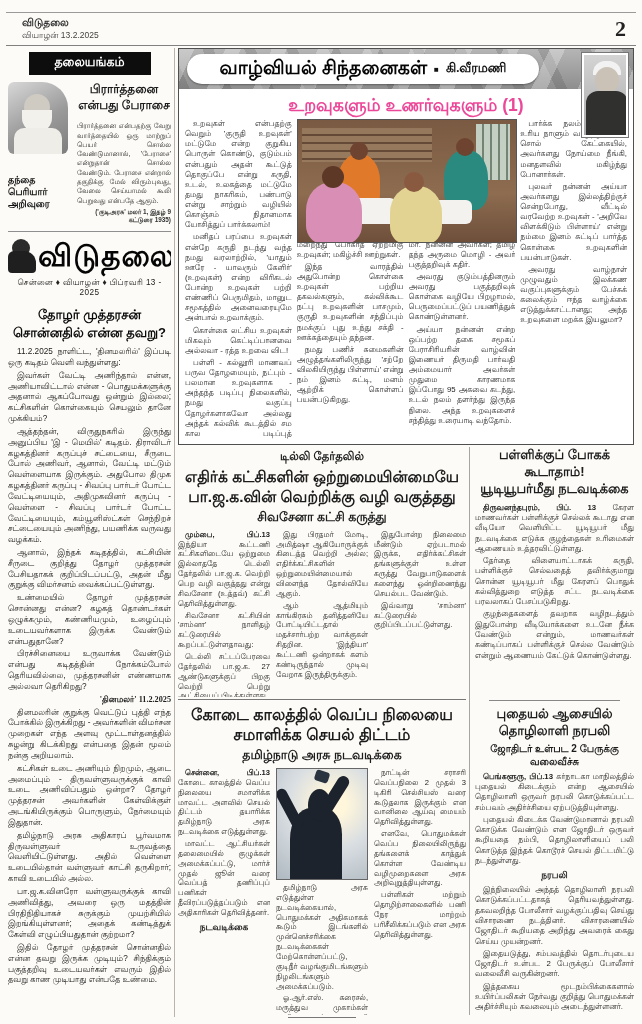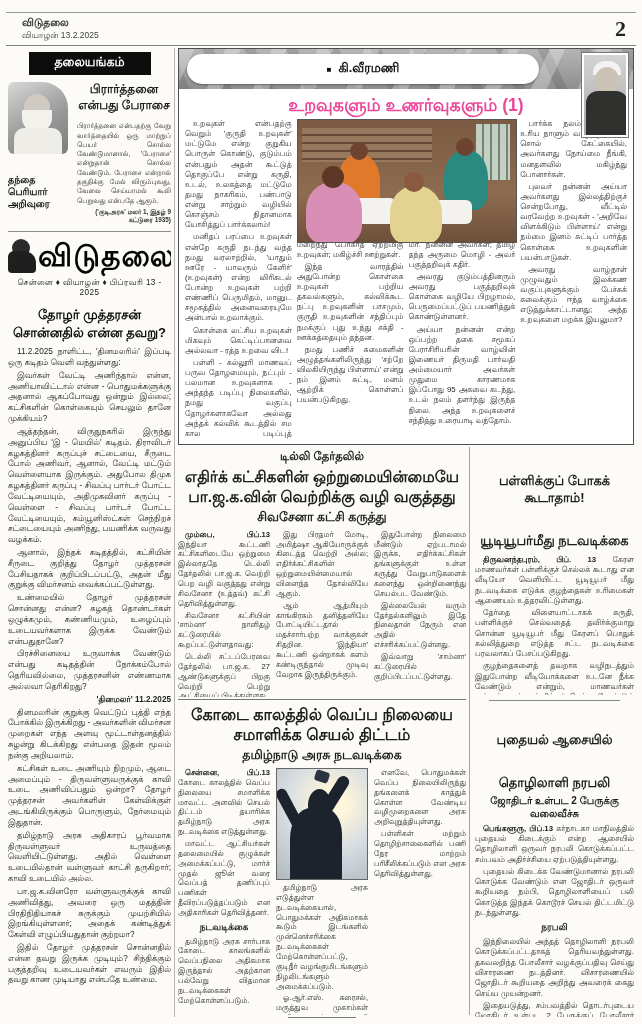--- a/index.html
+++ b/index.html
@@ -32,34 +32,34 @@
   .ed-div { border-top:1px solid #8f8f8f; margin:7px 0 5px; }
   .masthead { display:flex; align-items:center; }
   .mlogo { width:30px; height:38px; flex:0 0 30px; position:relative; }
   .mlogo .blob1{ position:absolute; left:4px; top:2px; width:18px; height:18px; border-radius:50%; background:#2b2b2b;}
   .mlogo .blob2{ position:absolute; left:0; top:14px; width:28px; height:22px; border-radius:6px 12px 4px 4px; background:#1f1f1f;}
   .mast-title { flex:1; text-align:center; font-size:30px; font-weight:bold; letter-spacing:1px; color:#050505; line-height:1.05; }
   .mast-date { text-align:center; font-size:8.2px; letter-spacing:.4px; margin-top:3px; color:#222; }
   .ed-headline { text-align:center; font-weight:bold; font-size:13px; line-height:1.35; margin:9px 4px 6px; color:#0a0a0a; }
   .ed-body { flex:1; overflow:hidden; font-size:8.2px; line-height:1.32; text-align:justify; color:#1d1d1d; }
   .ed-body p { margin:0 0 2px; text-indent:9px; }
-  .ed-src { text-align:right; font-weight:bold; font-size:8.2px; margin:1px 0 2px; }
+  .ed-src { text-align:right; font-weight:bold; font-size:8.2px; margin:1px 0 2px;font-family:Liberation Serif, serif; }
   
   .feature { position:absolute; left:178px; top:48px; width:456px; height:397px; border:1px solid #4f4f4f; background:#fff; overflow:hidden; }
   .banner { position:relative; height:40px;
      background: linear-gradient(#b5b5b5,#8e8e8e);
   }
   .banner::before { content:""; position:absolute; inset:0;
      background: repeating-linear-gradient(115deg, rgba(255,255,255,.28) 0 14px, rgba(255,255,255,0) 14px 42px),
                  repeating-linear-gradient(65deg, rgba(60,60,60,.18) 0 10px, rgba(60,60,60,0) 10px 38px); }
   .pill { position:absolute; left:8px; top:5px; height:30px; width:352px; background:#fff; border-radius:16px;
      display:flex; align-items:center; justify-content:center; gap:7px; box-shadow:0 1px 2px rgba(0,0,0,.35); z-index:2;}
   .pill .ftitle { font-size:19px; font-weight:bold; color:#050505; white-space:nowrap; }
   .pill .fbullet { font-size:8px; color:#111; }
-  .pill .fauthor { font-size:12.5px; font-weight:bold; color:#111; white-space:nowrap; }
+  .pill .fauthor { font-size:12.5px; font-weight:bold; color:#111; white-space:nowrap;font-family:Liberation Serif, serif; }
   .portrait { position:absolute; right:5px; top:4px; width:46px; height:84px; border:2px solid #fff; z-index:3;
      background:linear-gradient(#d4d4d4,#a8a8a8); box-shadow:0 0 0 1px #777; overflow:hidden;}
   .portrait .hair { position:absolute; left:9px; top:6px; width:28px; height:14px; border-radius:12px 12px 0 0; background:#f2f2f2;}
   .portrait .face { position:absolute; left:11px; top:12px; width:24px; height:26px; border-radius:50%; background:#cac2b6;}
   .portrait .suit { position:absolute; left:2px; top:36px; width:42px; height:48px; border-radius:12px 12px 0 0; background:#30312f;}
   .fsub { text-align:center; font-size:17.5px; font-weight:bold; margin-top:6px; color:#ec4899; }
   .fbody { position:absolute; left:6px; right:6px; top:70px; bottom:5px; display:flex; gap:5px; }
   .fcol { flex:1 1 0; font-size:7.8px; line-height:1.3; text-align:justify; overflow:hidden; }
   .fcol p { margin:0 0 2px; text-indent:8px; }
   .fcol.pad { padding-top:80px; }
@@ -87,21 +87,21 @@
      background:radial-gradient(circle at 62% 32%, #fff6db 0 14%, #d9dee2 48%, #aeb8c0 100%); border:1px solid #666;}
   .heatphoto .torso { position:absolute; left:14%; bottom:-6px; width:58%; height:70%; background:#1d232c; border-radius:40% 34% 0 0; }
   .heatphoto .headsil { position:absolute; left:34%; top:18%; width:26%; height:30%; background:#1d232c; border-radius:50%; }
   .heatphoto .arm { position:absolute; left:55%; top:4%; width:13%; height:46%; background:#1d232c; border-radius:8px; transform:rotate(32deg); }
   .heatphoto .arm2 { position:absolute; left:8%; top:16%; width:12%; height:40%; background:#1d232c; border-radius:8px; transform:rotate(-28deg); }
   .heatphoto .bottle { position:absolute; left:42%; top:2%; width:16%; height:10%; background:#2a3340; border-radius:3px; transform:rotate(18deg); }
   
   .vline-left { position:absolute; left:174px; top:48px; height:969px; border-left:1px solid #b7b4ae; }
   .vline-mid { position:absolute; left:469px; top:447px; height:568px; border-left:1px solid #a8a5a0; }
   .rightcol { position:absolute; left:475px; top:447px; width:159px; height:570px; display:flex; flex-direction:column; overflow:hidden; }
-  .r-head { text-align:center; font-size:13px; font-weight:bold; line-height:1.3;margin-top:26px; }
+  .r-head { text-align:center; font-size:13px; font-weight:bold; line-height:1.3; }
   .r-body { font-size:7.8px; line-height:1.32; text-align:justify; overflow:hidden; }
   .r-body p { margin:0 0 2px; text-indent:8px; }
   .r-sub { text-align:center; font-size:10px; font-weight:bold; margin:3px 0; }
   .r-div { border-top:1px solid #888; margin:5px 14px; }
   .art1 { height:248px; overflow:hidden; }
   .art2 { flex:1; overflow:hidden; }
   .endrule { position:absolute; left:288px; top:1017px; width:68px; border-top:1px solid #777; }
   b.dl { font-weight:bold; }
 </style>
 </head>
@@ -166,20 +166,21 @@
           <p>தமிழ்நாடு அரசு அதிகாரப் பூர்வமாக திருவள்ளுவர் உருவத்தை வெளியிட்டுள்ளது. அதில் வெள்ளை உடையில்தான் வள்ளுவர் காட்சி தருகிறார்; காவி உடையில் அல்ல.</p>
           <p>பா.ஜ.க.வினரோ வள்ளுவருக்குக் காவி அணிவித்து, அவரை ஒரு மதத்தின் பிரதிநிதியாகச் சுருக்கும் முயற்சியில் இறங்கியுள்ளனர்; அதைக் கண்டித்துக் கேள்வி எழுப்பியதுதான் குற்றமா?</p>
           <p>இதில் தோழர் முத்தரசன் சொன்னதில் என்ன தவறு இருக்க முடியும்? சிந்திக்கும் பகுத்தறிவு உடையவர்கள் எவரும் இதில் தவறு காண முடியாது என்பதே உண்மை.</p>
         </div>
     </div>
   </div>
 
   <div class="feature">
     <div class="banner">
       <div class="pill">
+        <span class="ftitle">வாழ்வியல் சிந்தனைகள்</span>
         <span class="fbullet">■</span>
         <span class="fauthor">கி.வீரமணி</span>
       </div>
     </div>
     <div class="portrait">
       <div class="hair"></div>
       <div class="face"></div>
       <div class="suit"></div>
     </div>
     <div class="fsub">உறவுகளும் உணர்வுகளும் (1)</div>
@@ -234,56 +235,53 @@
             <p>சிவசேனா கட்சியின் 'சாம்னா' நாளிதழ் கட்டுரையில் கூறப்பட்டுள்ளதாவது:</p>
             <p>டெல்லி சட்டப்பேரவை தேர்தலில் பா.ஜ.க. 27 ஆண்டுகளுக்குப் பிறகு வெற்றி பெற்று ஆட்சியைப் பிடித்துள்ளது.</p>
           </div>
       </div>
       <div>
           <p>இது பிரதமர் மோடி, அமித்ஷா ஆகியோருக்குக் கிடைத்த வெற்றி அல்ல; எதிர்க்கட்சிகளின் ஒற்றுமையின்மையால் விளைந்த தோல்வியே ஆகும்.</p>
           <p>ஆம் ஆத்மியும் காங்கிரசும் தனித்தனியே போட்டியிட்டதால் மதச்சார்பற்ற வாக்குகள் சிதறின. 'இந்தியா' கூட்டணி ஒன்றாகக் களம் கண்டிருந்தால் முடிவு வேறாக இருந்திருக்கும்.</p>
         </div>
       <div>
           <p>இதுபோன்ற நிலைமை மீண்டும் ஏற்படாமல் இருக்க, எதிர்க்கட்சிகள் தங்களுக்குள் உள்ள கருத்து வேறுபாடுகளைக் களைந்து ஒன்றிணைந்து செயல்பட வேண்டும்.</p>
-          <p>இல்லையேல் வரும் தேர்தல்களிலும் இதே நிலைதான் நேரும் என அதில் எச்சரிக்கப்பட்டுள்ளது.</p>
           <p>இவ்வாறு 'சாம்னா' கட்டுரையில் குறிப்பிடப்பட்டுள்ளது.</p>
         </div>
     </div>
   </div>
 
   <div class="midrule"></div>
 
   <div class="heat">
     <div class="h-head">கோடை காலத்தில் வெப்ப நிலையை சமாளிக்க செயல் திட்டம்</div>
     <div class="subhead">தமிழ்நாடு அரசு நடவடிக்கை</div>
     <div class="cols3" style="height:248px">
       <div>
         <p><b class="dl">சென்னை, பிப்.13</b> <span>கோடை காலத்தில் வெப்ப நிலையை சமாளிக்க மாவட்ட அளவில் செயல் திட்டம் தயாரிக்க தமிழ்நாடு அரசு நடவடிக்கை எடுத்துள்ளது.</span></p>
         <div>
             <p>மாவட்ட ஆட்சியர்கள் தலைமையில் குழுக்கள் அமைக்கப்பட்டு, மார்ச் முதல் ஜூன் வரை வெப்பத் தணிப்புப் பணிகள் தீவிரப்படுத்தப்படும் என அதிகாரிகள் தெரிவித்தனர்.</p>
           </div>
         <div class="crosshead">நடவடிக்கை</div>
-        <div>
-            <p>தமிழ்நாடு அரசு சார்பாக கோடை காலங்களில் வெப்பநிலை அதிகமாக இருந்தால் அதற்கான பல்வேறு விதமான நடவடிக்கைகள் மேற்கொள்ளப்படும்.</p>
-          </div>
       </div>
       <div>
         <div class="heatphoto">
           <div class="torso"></div>
           <div class="headsil"></div>
           <div class="arm"></div>
           <div class="arm2"></div>
           <div class="bottle"></div>
         </div>
         <div>
             <p>தமிழ்நாடு அரசு எடுத்துள்ள நடவடிக்கையால், பொதுமக்கள் அதிகமாகக் கூடும் இடங்களில் முன்னெச்சரிக்கை நடவடிக்கைகள் மேற்கொள்ளப்பட்டு, குடிநீர் வழங்குமிடங்களும் நிழலிடங்களும் அமைக்கப்படும்.</p>
             <p>ஓ.ஆர்.எஸ். கரைசல், மருத்துவ முகாம்கள் ஆகியவையும் உறுதி செய்யப்படும்.</p>
           </div>
       </div>
       <div>
+          <p>நாட்டின் சராசரி வெப்பநிலை 2 முதல் 3 டிகிரி செல்சியஸ் வரை கூடுதலாக இருக்கும் என வானிலை ஆய்வு மையம் தெரிவித்துள்ளது.</p>
           <p>எனவே, பொதுமக்கள் வெப்ப நிலையிலிருந்து தங்களைக் காத்துக் கொள்ள வேண்டிய வழிமுறைகளை அரசு அறிவுறுத்தியுள்ளது.</p>
           <p>பள்ளிகள் மற்றும் தொழிற்சாலைகளில் பணி நேர மாற்றம் பரிசீலிக்கப்படும் என அரசு தெரிவித்துள்ளது.</p>
         </div>
     </div>
   </div>
 
   <div class="rightcol">
     <div class="art1">
       <div class="r-head">பள்ளிக்குப் போகக் கூடாதாம்!</div>
       <div class="r-head">யூடியூபர்மீது நடவடிக்கை</div>

